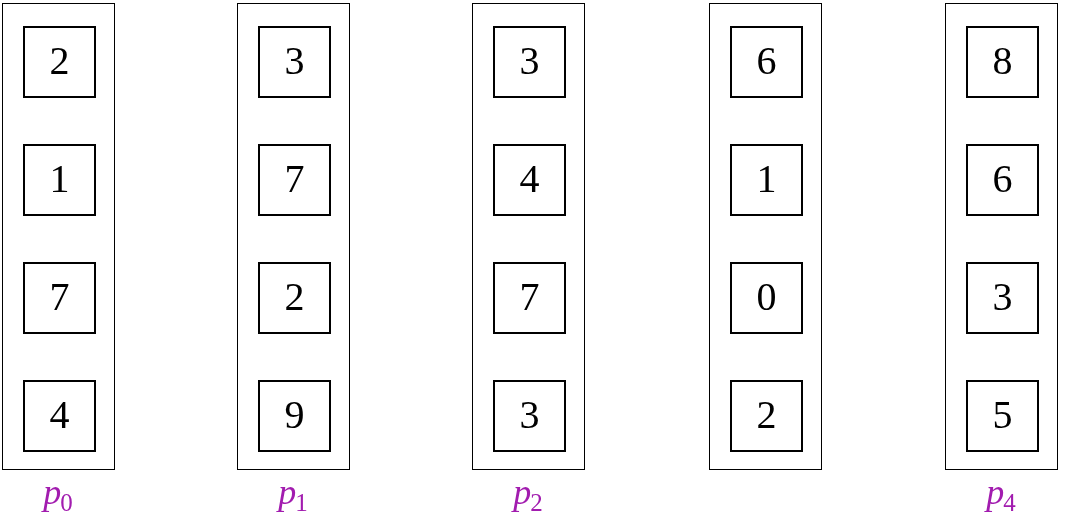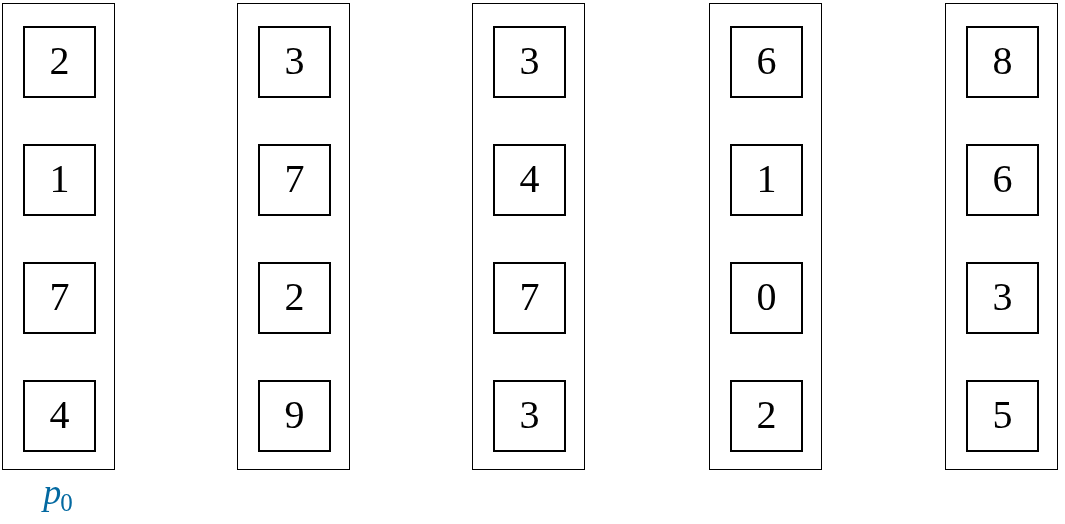--- a/index.html
+++ b/index.html
@@ -76,21 +76,21 @@
     transform: translateY(-1px);
   }
 
   
   .column-label {
     position: absolute;
     left: 2px;
     top: 474px;
     width: 113px;
     text-align: center;
-    color: #0369a1;
+    color: #a21caf;
     white-space: nowrap;
   }
 
   .label-main {
     font-family: "Liberation Serif", "DejaVu Serif", serif;
     font-style: italic;
     font-size: 36px;
     line-height: 1;
   }
 
@@ -142,39 +142,45 @@
           <span class="cell-value">7</span>
         </div>
         <div class="cell cell-2">
           <span class="cell-value">2</span>
         </div>
         <div class="cell cell-3">
           <span class="cell-value">9</span>
         </div>
       </div>
     </div>
+    <div class="column-label">
+      <span class="label-main">p</span><span class="label-sub">1</span>
+    </div>
   </div>
 
   <div class="column" style="left:470px;">
     <div class="container-box">
       <div class="cells">
         <div class="cell cell-0">
           <span class="cell-value">3</span>
         </div>
         <div class="cell cell-1">
           <span class="cell-value">4</span>
         </div>
         <div class="cell cell-2">
           <span class="cell-value">7</span>
         </div>
         <div class="cell cell-3">
           <span class="cell-value">3</span>
         </div>
       </div>
     </div>
+    <div class="column-label">
+      <span class="label-main">p</span><span class="label-sub">2</span>
+    </div>
   </div>
 
   <div class="column" style="left:707px;">
     <div class="container-box">
       <div class="cells">
         <div class="cell cell-0">
           <span class="cell-value">6</span>
         </div>
         <div class="cell cell-1">
           <span class="cell-value">1</span>
@@ -199,15 +205,18 @@
           <span class="cell-value">6</span>
         </div>
         <div class="cell cell-2">
           <span class="cell-value">3</span>
         </div>
         <div class="cell cell-3">
           <span class="cell-value">5</span>
         </div>
       </div>
     </div>
+    <div class="column-label">
+      <span class="label-main">p</span><span class="label-sub">4</span>
+    </div>
   </div>
 
 </div>
 
 </body></html>

